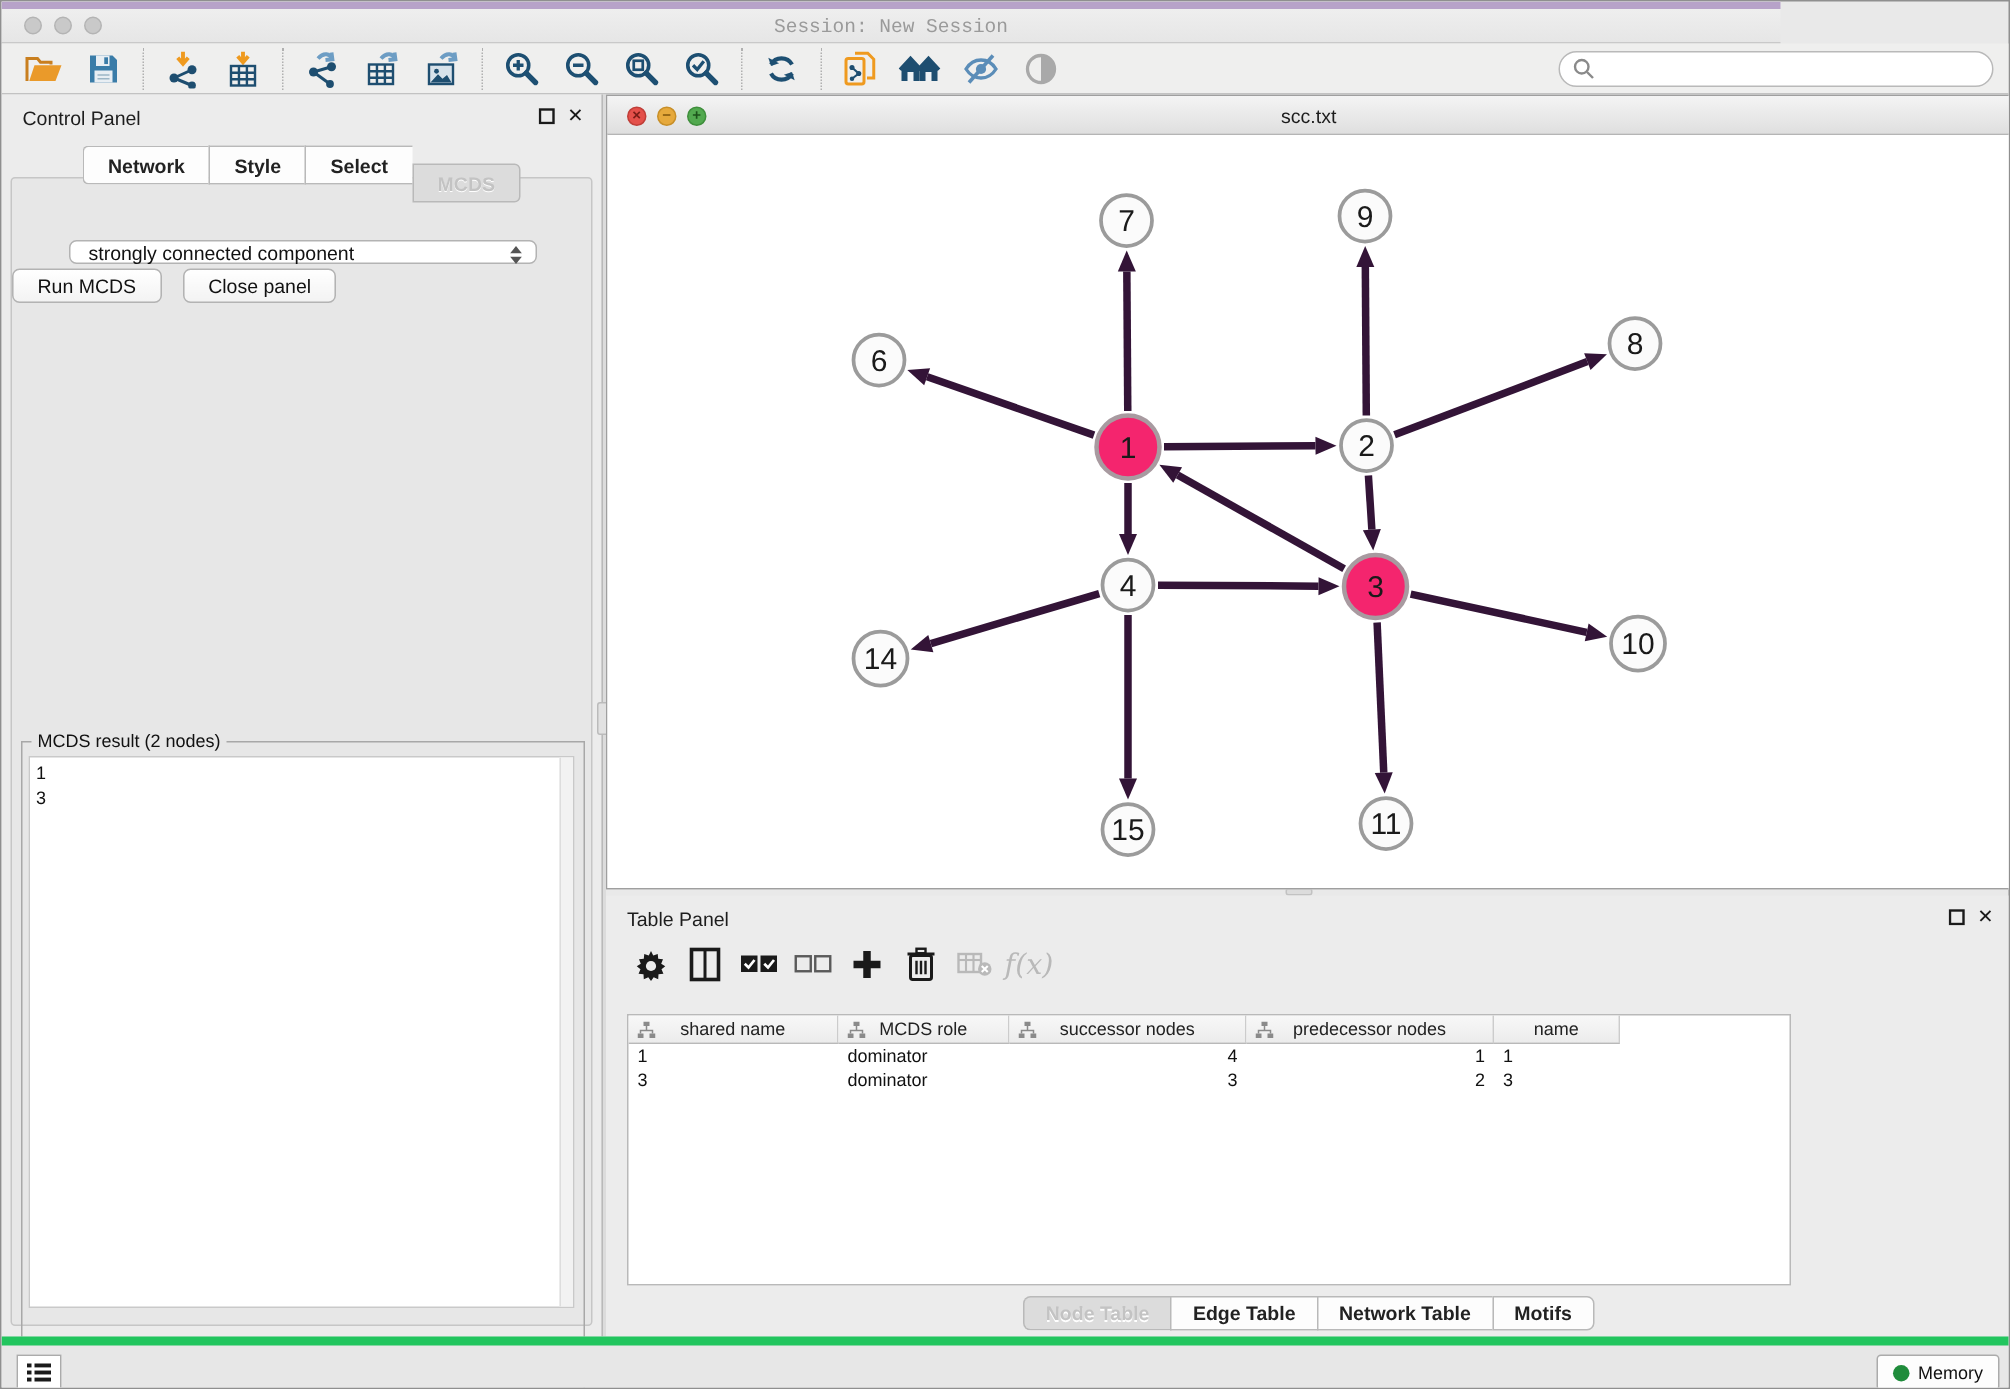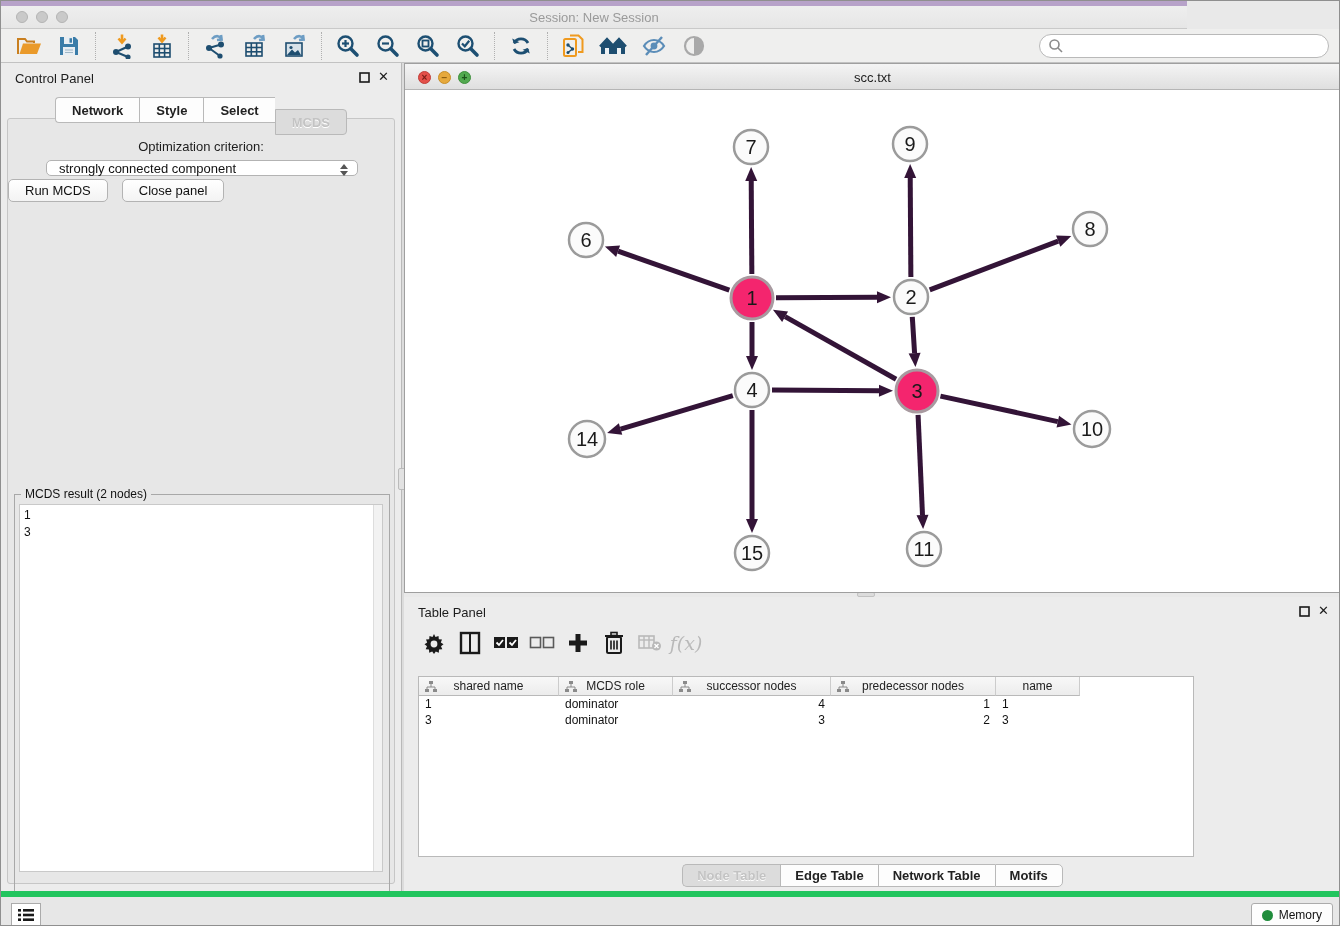--- a/index.html
+++ b/index.html
@@ -1,20 +1,20 @@
 <!DOCTYPE html>
 <html><head>
 <meta charset="utf-8">
 <style>
   * { margin:0; padding:0; box-sizing:border-box; }
   html,body { width:1340px; height:926px; background:#d8d8d8; font-family:"Liberation Sans","DejaVu Sans",sans-serif; }
   #app { position:relative; width:1340px; height:926px; background:#e9e9e9; border:1px solid #8f8f8f; overflow:hidden; }
 
   
-  .titlebar { position:absolute; top:0; left:0; width:1186px; height:28px; background:linear-gradient(#f0f0f0,#e6e6e6); border-bottom:1px solid #c9c9c9; }
+  .titlebar { position:absolute; top:0; left:0; width:1186px; height:28px; background:linear-gradient(#f0f0f0,#e6e6e6); border-bottom:1px solid #c9c9c9;font-family:Liberation Mono, monospace; }
   .titlebar .accent { position:absolute; top:0; left:0; width:100%; height:5px; background:#b7a2c9; }
   .titlebar .title { position:absolute; top:9px; left:0; width:100%; text-align:center; font-size:13px; color:#9a9a9a; }
   .tl-dot { position:absolute; top:10px; width:12px; height:12px; border-radius:50%; background:#c9c9c9; border:1px solid #b4b4b4; }
 
   
   .toolbar { position:absolute; top:28px; left:0; width:1340px; height:34px; background:#efefee; border-bottom:1px solid #c2c2c2; display:flex; align-items:center; padding-left:8px; }
   .tb-icon { width:30px; height:28px; display:flex; align-items:center; justify-content:center; margin:0 5px; cursor:pointer; }
   .tb-sep { width:1px; height:28px; margin:0 6px; border-left:1px dotted #b0b0b0; }
   .search-wrap { position:absolute; right:12px; top:5px; width:290px; height:24px; background:#fff; border:1px solid #b9b9b9; border-radius:12px; display:flex; align-items:center; padding-left:8px; }
   .search-wrap input { border:none; outline:none; flex:1; height:20px; font-size:12px; background:transparent; }
@@ -284,21 +284,20 @@
         </span>
       <span class="close-x">✕</span>
     </div>
     <div class="cp-tabs">
         <div class="cp-tab">Network</div>
         <div class="cp-tab">Style</div>
         <div class="cp-tab">Select</div>
         <div class="cp-tab selected">MCDS</div>
       </div>
     <div class="cp-content">
-      <div class="opt-label">Optimization criterion:</div>
       <div class="criterion">
         <span>strongly connected component</span>
         <span class="stepper">
           <svg width="8" height="5" viewBox="0 0 8 5">
               <path d="M0 5 L4 0 L8 5 Z" fill="#555"></path>
             </svg>
           <svg width="8" height="5" viewBox="0 0 8 5">
               <path d="M0 0 L4 5 L8 0 Z" fill="#555"></path>
             </svg>
         </span>

